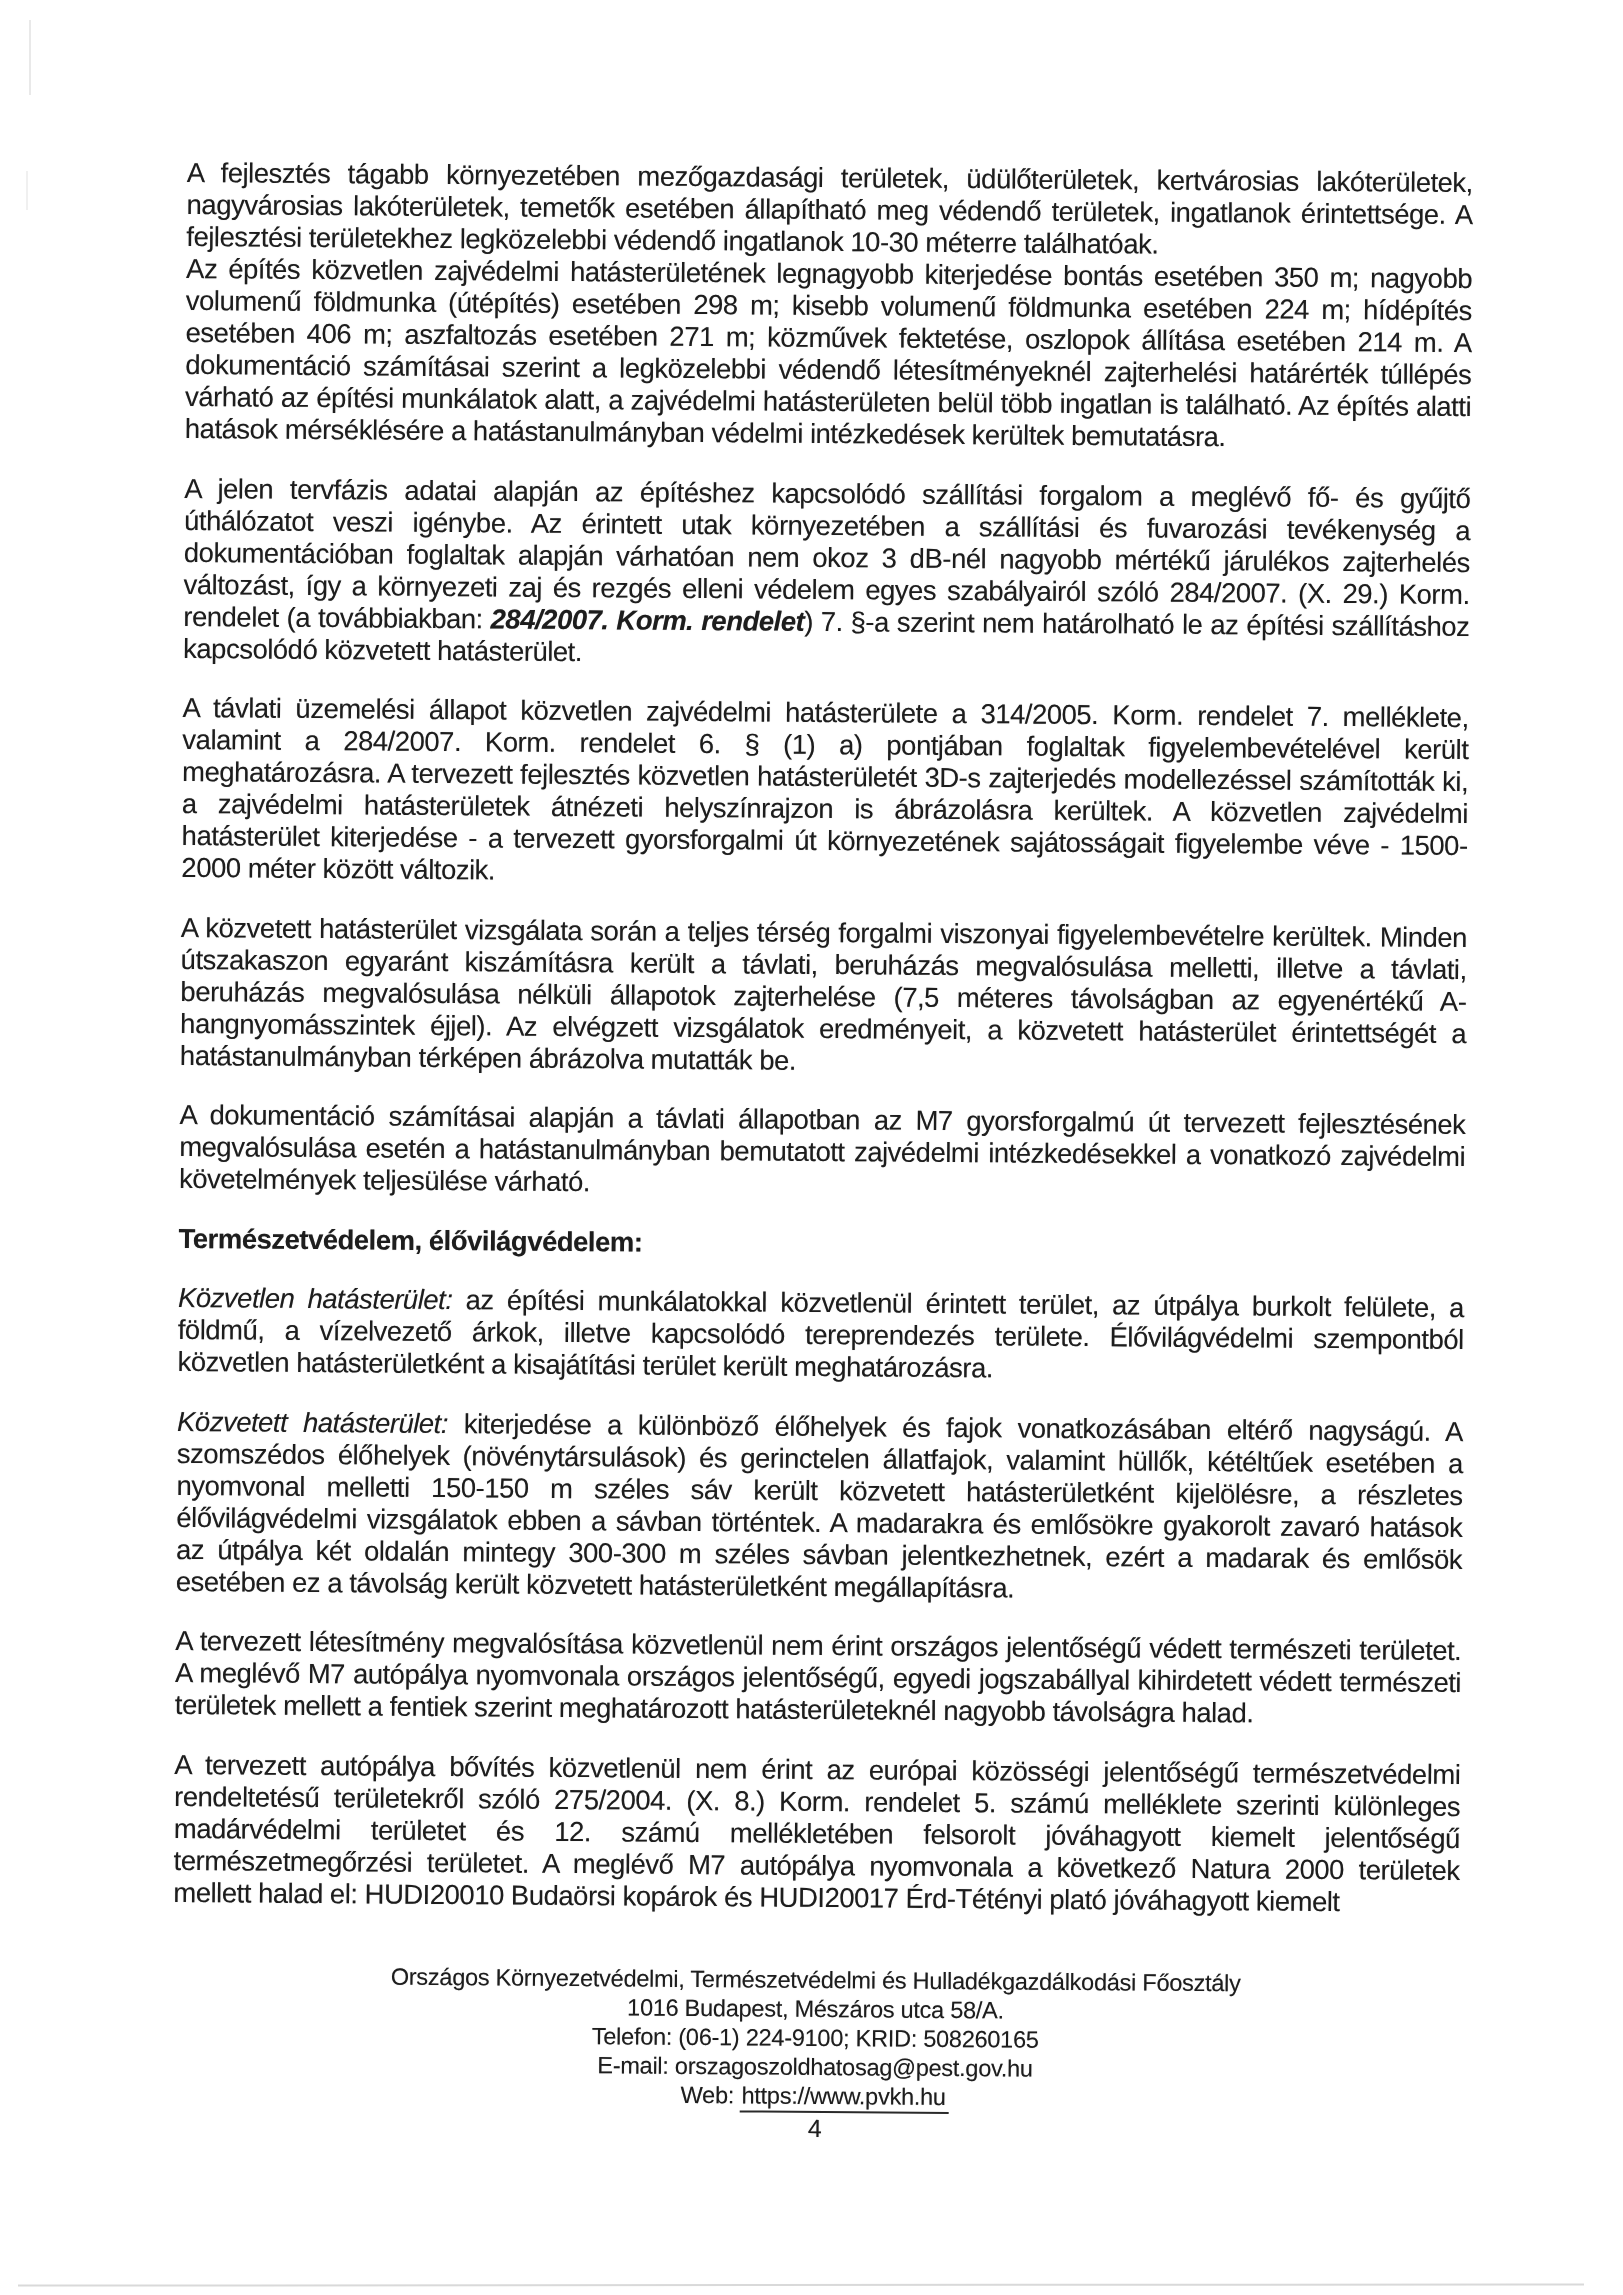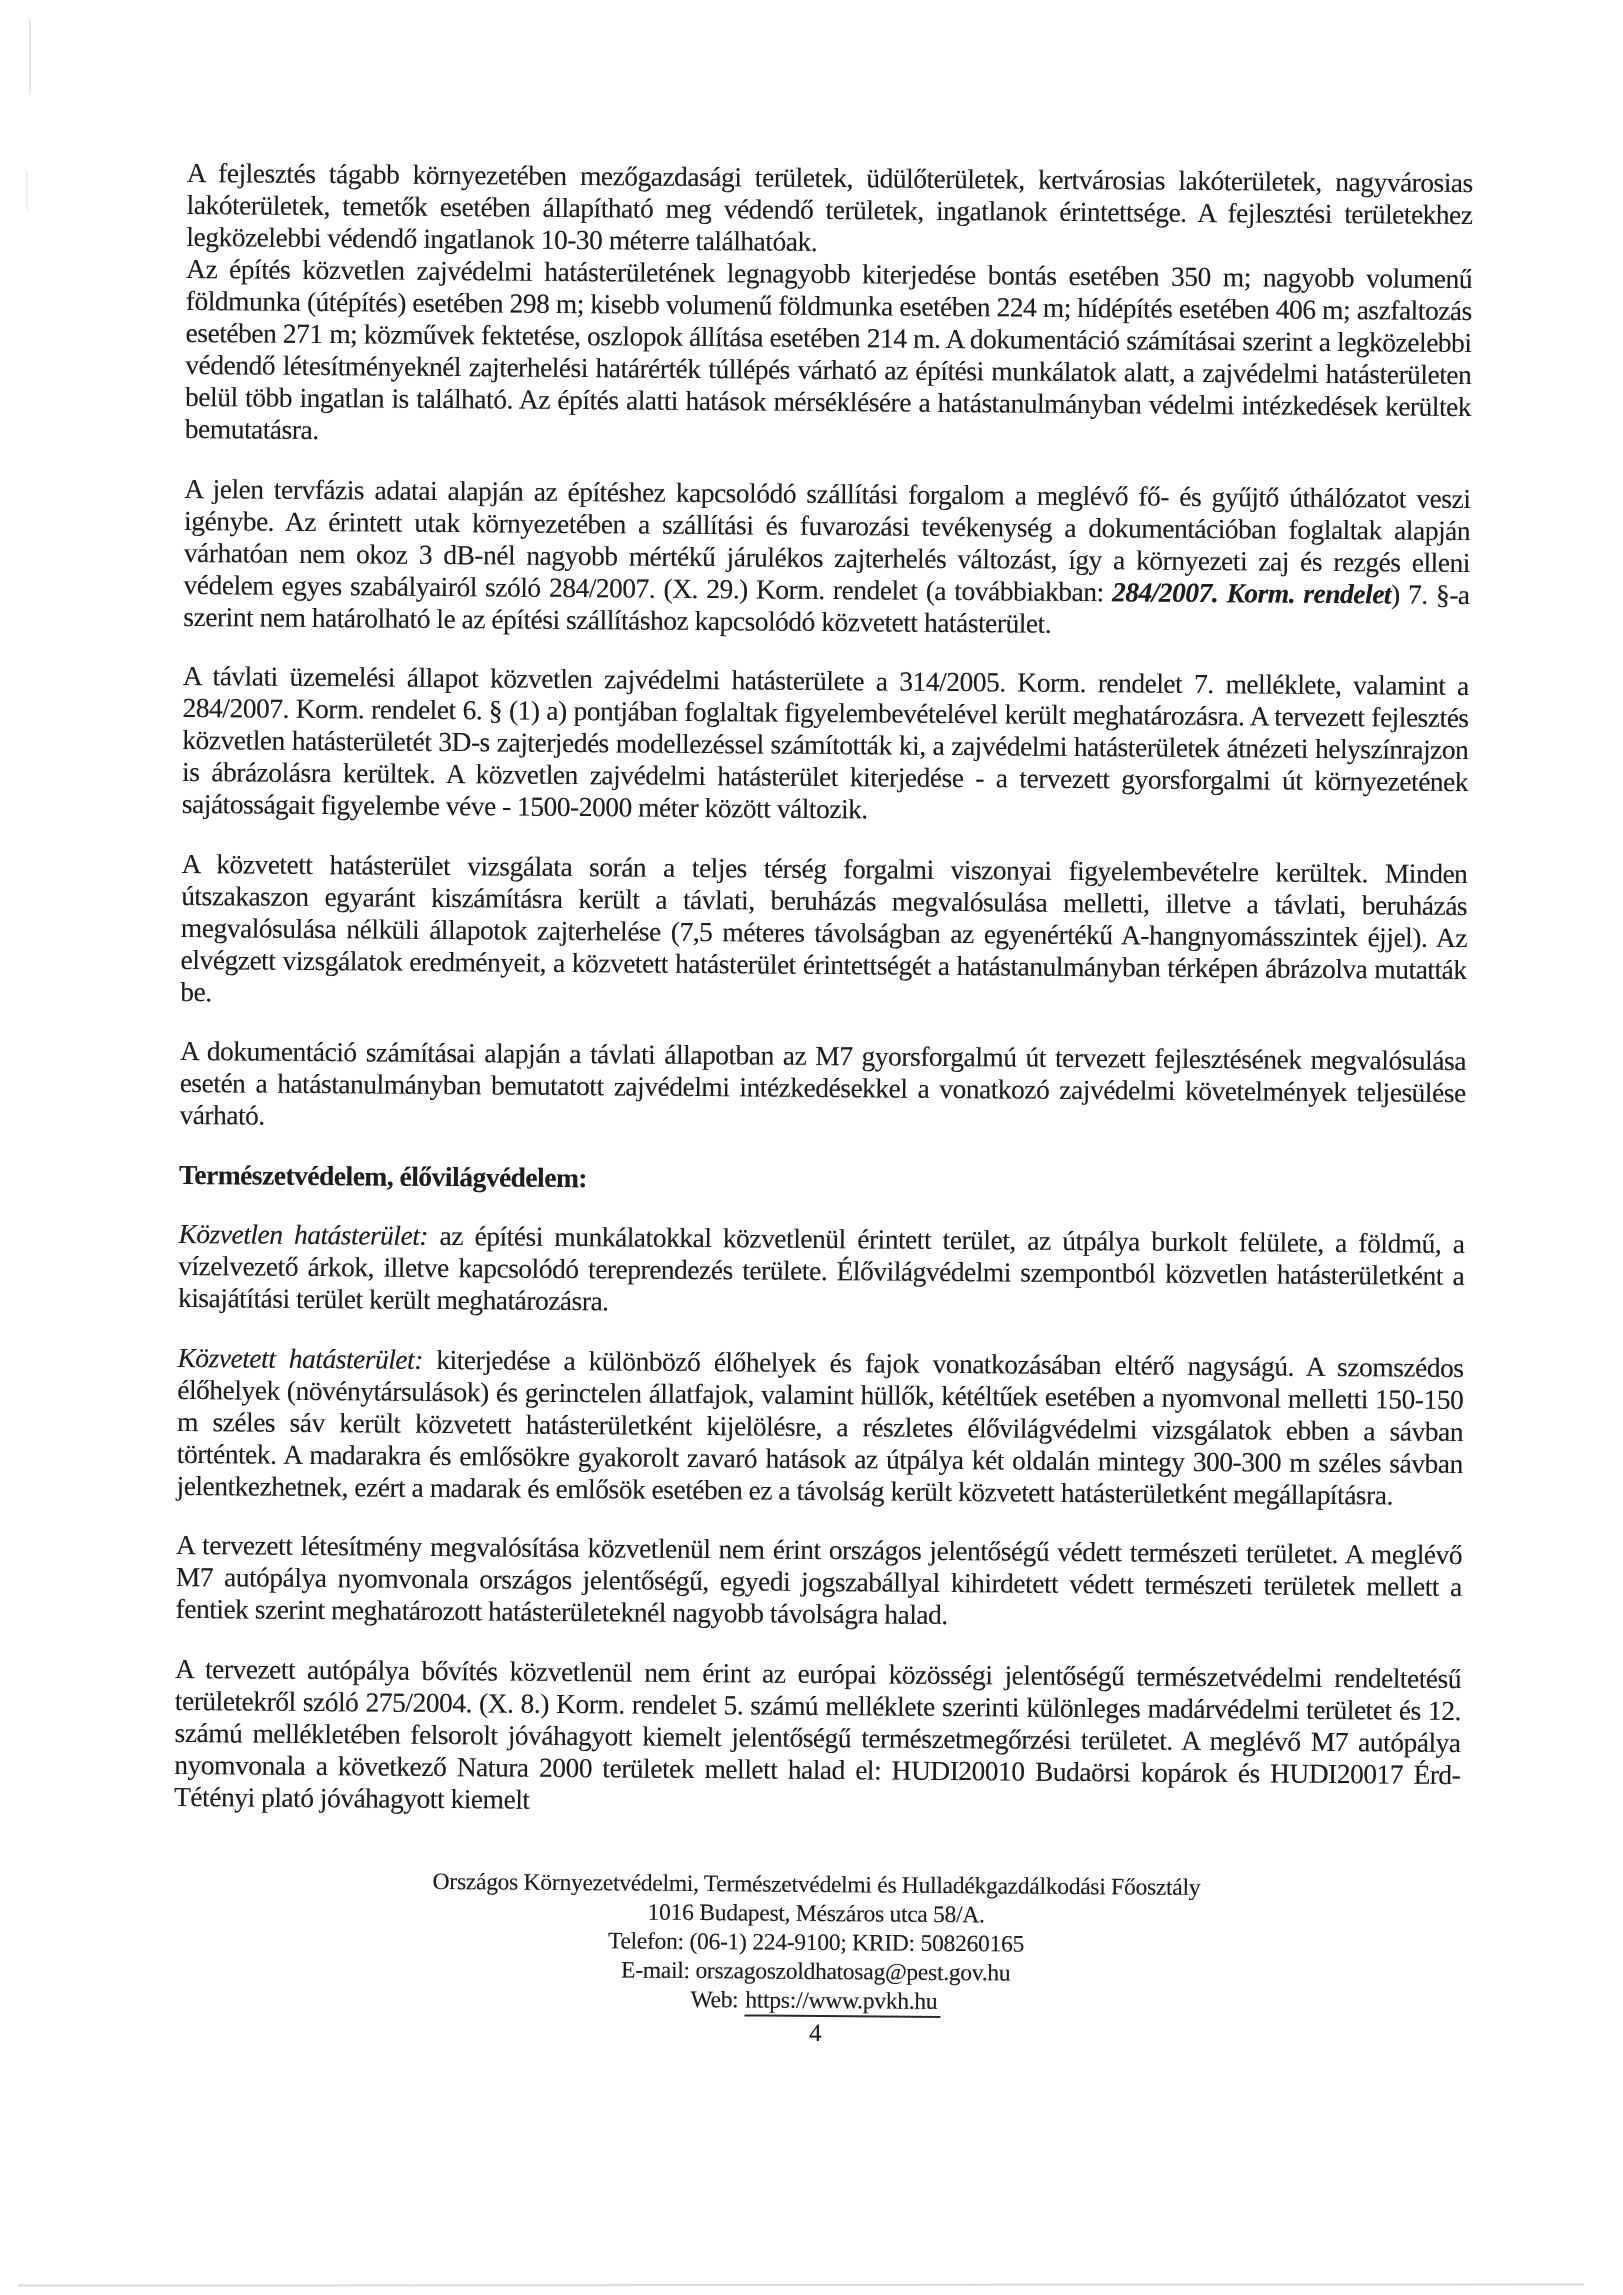--- a/index.html
+++ b/index.html
@@ -6,21 +6,21 @@
     margin: 0;
     padding: 0;
     background: #ffffff;
   }
   .page {
     position: relative;
     width: 1623px;
     height: 2295px;
     background: #ffffff;
     overflow: hidden;
-    font-family: Liberation Serif, serif;
+    font-family: Liberation Sans, sans-serif;
     color: #1d1d1d;
   }
   
   .artifact-v1 {
     position: absolute;
     left: 29px; top: 19.6px;
     width: 2px; height: 75px;
     background: #e9e9e9;
   }
   .artifact-v2 {

